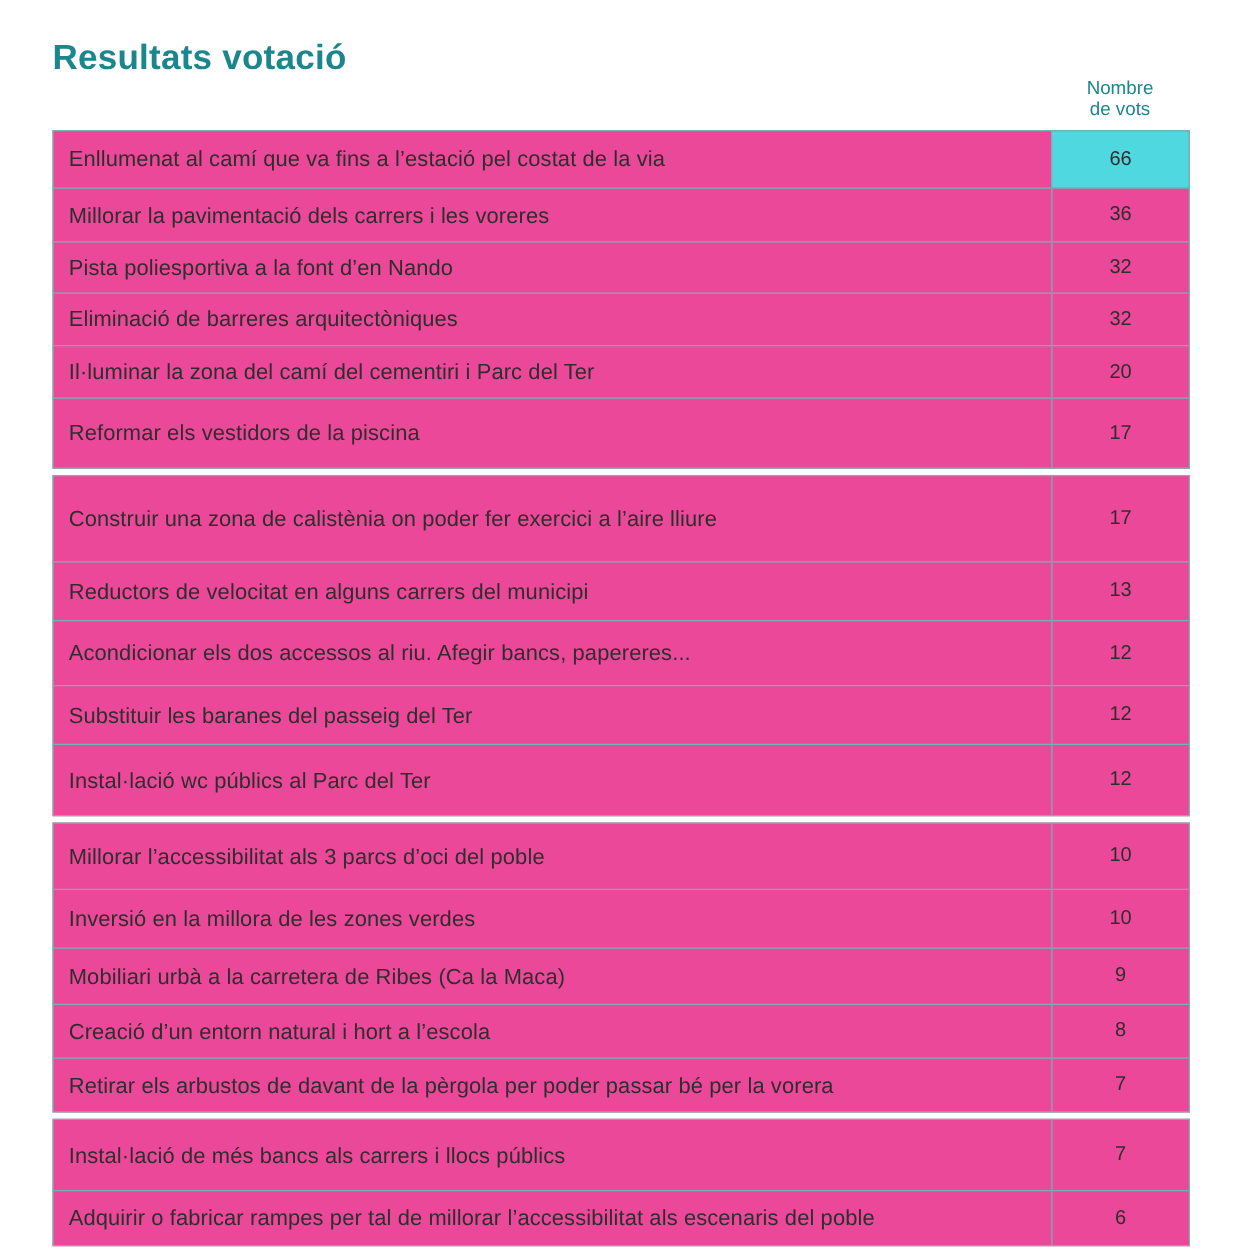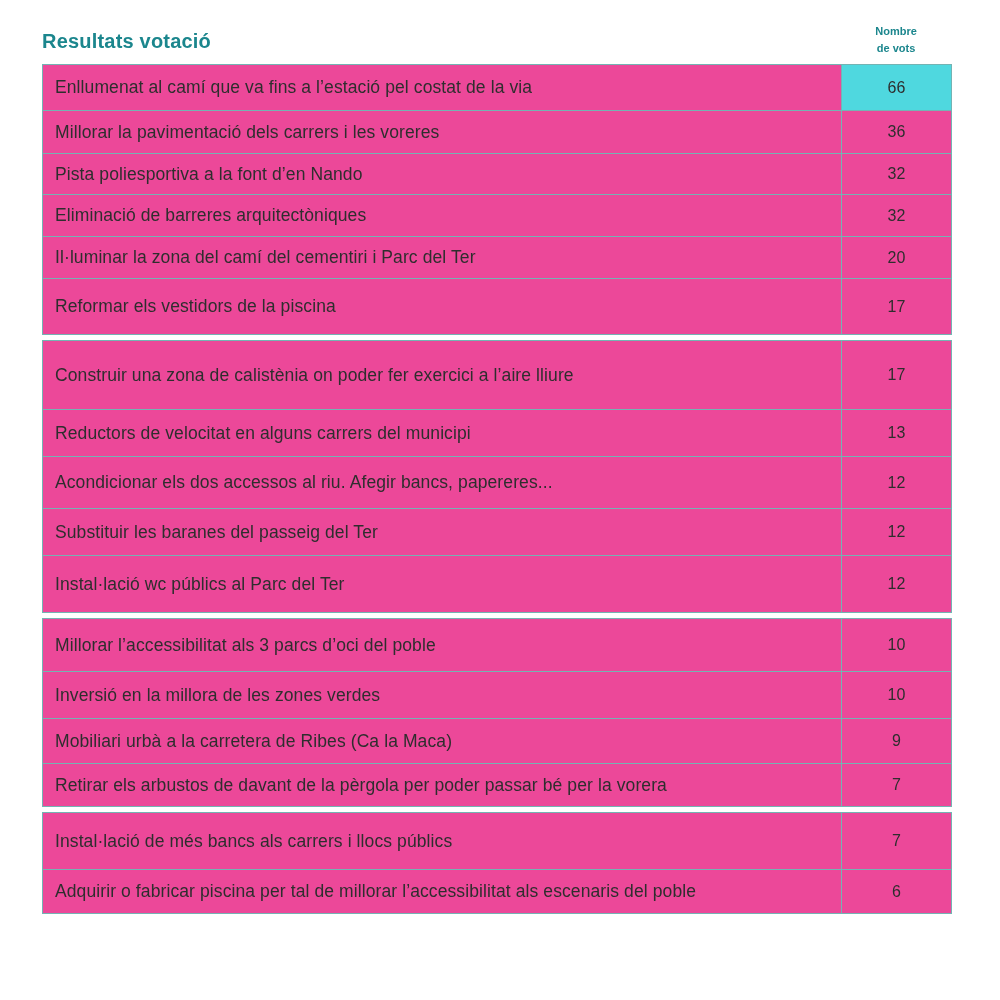--- a/index.html
+++ b/index.html
@@ -24,33 +24,34 @@
     padding: 20px 48px 0 42px;
   }
   .header-row {
     display: flex;
     justify-content: space-between;
     align-items: flex-start;
     margin-bottom: 8px;
   }
   .title {
     color: var(--accent);
-    font-size: 20px;
+    font-size: 28px;
     font-weight: bold;
     letter-spacing: 0.2px;
     padding-top: 10px;
   }
   .votes-header {
     width: 112px;
     text-align: center;
     color: var(--accent);
-    font-weight: bold;
-    font-size: 11px;
+    font-weight: normal;
+    font-size: 15px;
     line-height: 16.5px;
     padding-top: 3px;
+    margin-top: 40px;
   }
   .votes-table { width: 100%; }
   .group {
     border: 1px solid var(--border);
     margin-bottom: 5px;
     background: #ec4899;
   }
   .row { display: flex; }
   .row + .row { border-top: 1px solid var(--border); }
   .cell-label {
@@ -146,28 +147,32 @@
         </div>
         <div class="row" style="height: 47px; justify-content: space-between;">
           <div class="cell-label">Inversió en la millora de les zones verdes</div>
           <div class="cell-votes">10</div>
         </div>
         <div class="row" style="height: 45px;">
           <div class="cell-label">Mobiliari urbà a la carretera de Ribes (Ca la Maca)</div>
           <div class="cell-votes">9</div>
         </div>
         <div class="row" style="height: 43px;">
+          <div class="cell-label">Creació d’un entorn natural i hort a l’escola</div>
+          <div class="cell-votes">8</div>
+        </div>
+        <div class="row" style="height: 43px;">
           <div class="cell-label">Retirar els arbustos de davant de la pèrgola per poder passar bé per la vorera</div>
           <div class="cell-votes">7</div>
         </div>
       </div>
       <div class="group">
         <div class="row" style="height: 56px;">
           <div class="cell-label">Instal·lació de més bancs als carrers i llocs públics</div>
           <div class="cell-votes">7</div>
         </div>
         <div class="row" style="height: 44px;">
-          <div class="cell-label">Adquirir o fabricar piscina per tal de millorar l’accessibilitat als escenaris del poble</div>
+          <div class="cell-label">Adquirir o fabricar rampes per tal de millorar l’accessibilitat als escenaris del poble</div>
           <div class="cell-votes">6</div>
         </div>
       </div>
     </div>
 </div>
 
 </body></html>

